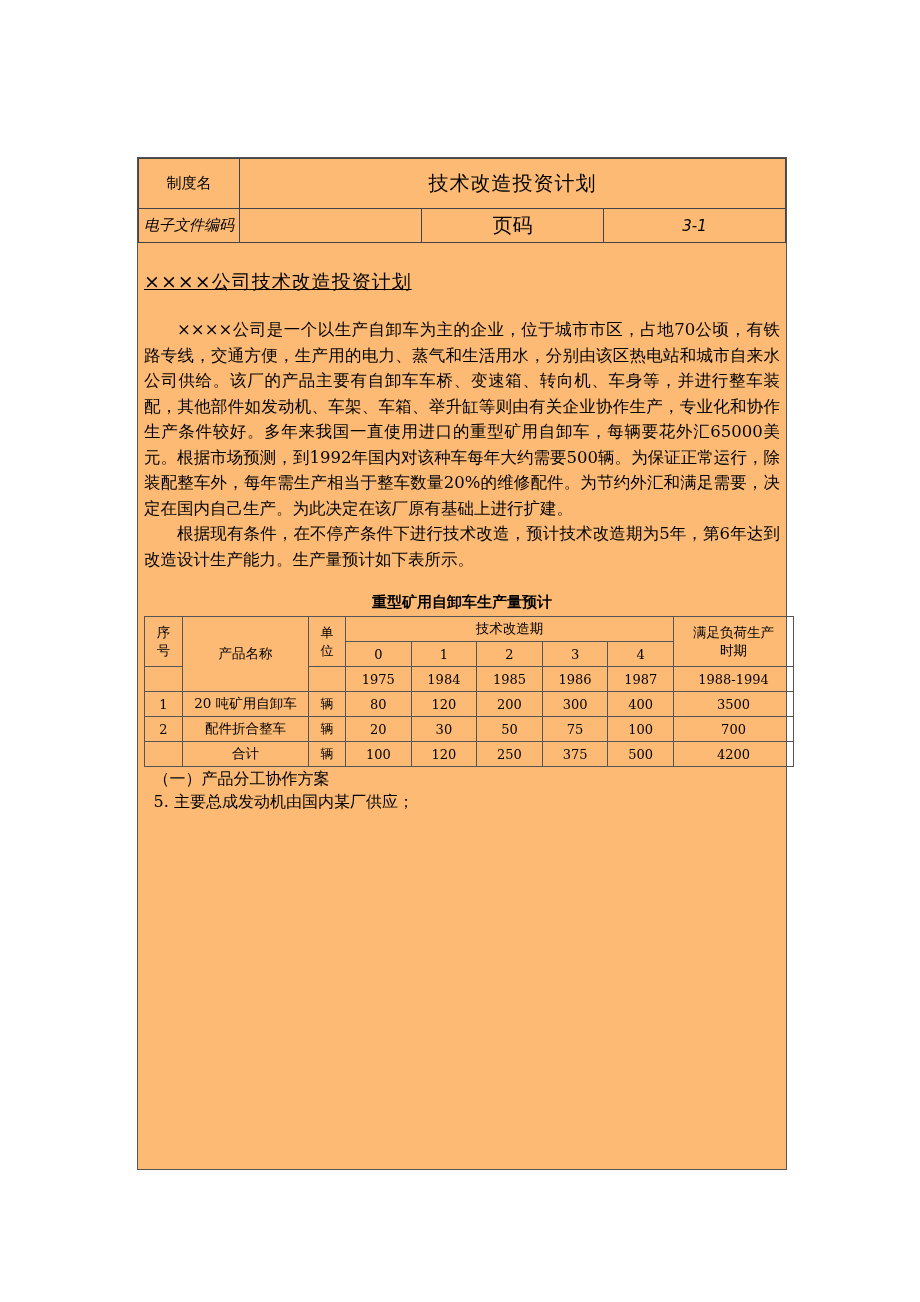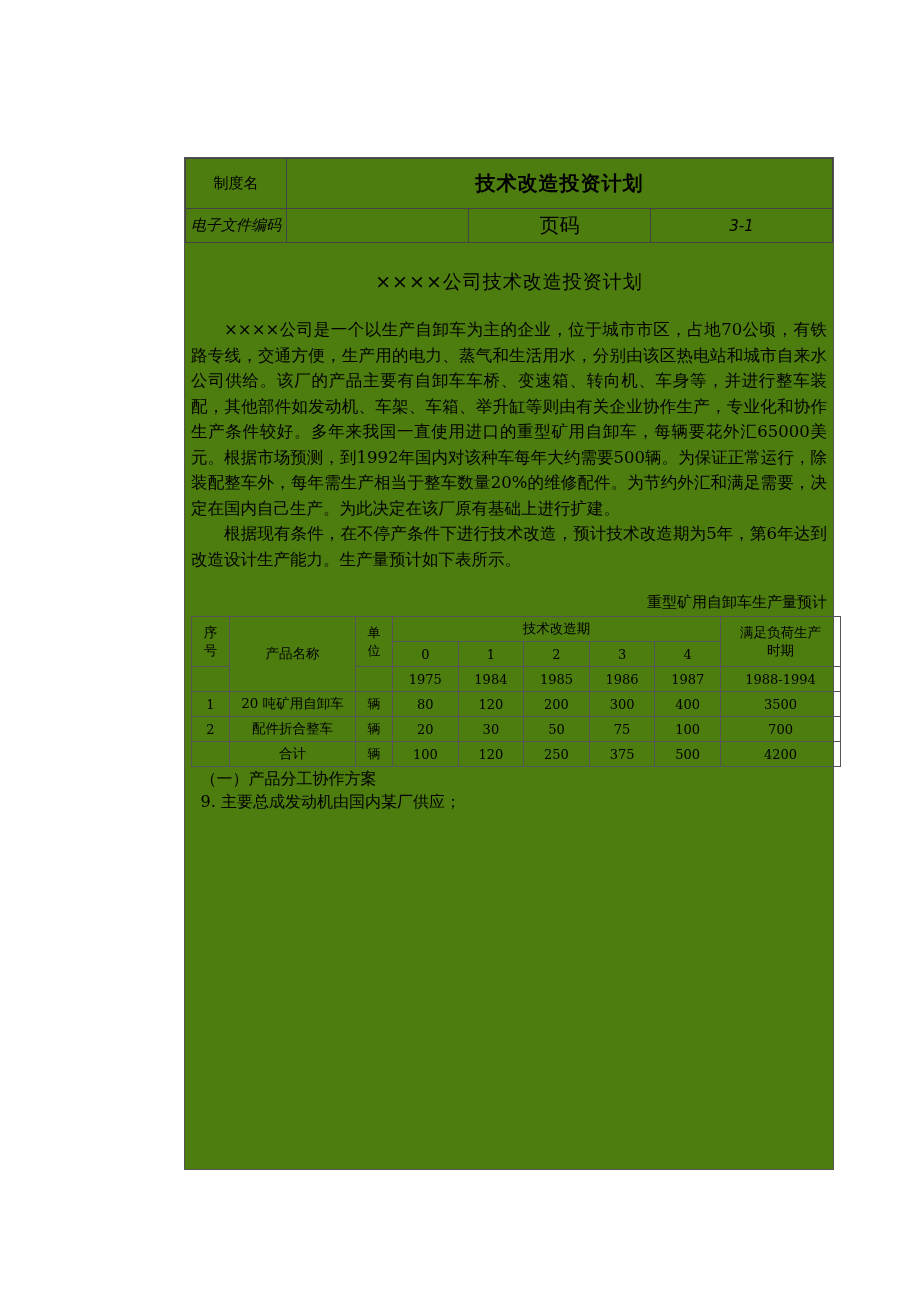--- a/index.html
+++ b/index.html
@@ -17,22 +17,21 @@
   }
 
   #page {
     position: absolute;
     left: 137px;
     top: 157px;
     width: 650px;
     height: 1013px;
     border: 1px solid #555;
     box-sizing: border-box;
-    background: #4d7c0f;
-    margin-left: 47px;
+    background: #fdba74;
   }
 
   
   table.hdr {
     border-collapse: collapse;
     width: 100%;
     table-layout: fixed;
   }
   table.hdr td {
     border: 1px solid #444;
@@ -41,21 +40,20 @@
     font-family: "DejaVu Sans", "Liberation Sans", sans-serif;
   }
   td.hdr-label {
     width: 98px;
     height: 47px;
     font-size: 15px;
   }
   td.hdr-title {
     font-size: 20px;
     letter-spacing: 1px;
-    font-weight: bold;
   }
   td.hdr-code-label {
     width: 160px;
     height: 31px;
     font-size: 15px;
     font-style: italic;
   }
   td.hdr-code-value {
     width: 213px;
     font-size: 15px;
@@ -68,40 +66,41 @@
     font-size: 15px;
     font-style: italic;
   }
 
   
   #body-area {
     padding: 0 6px;
   }
 
   .doc-title {
-    text-align: center;
+    text-align: left;
     font-size: 19px;
     margin-top: 26px;
     margin-bottom: 22px;
     letter-spacing: 1px;
+    text-decoration: underline;
   }
 
   p.para {
     font-size: 16.5px;
     line-height: 25.5px;
     margin: 0;
     text-align: justify;
     text-indent: 2em;
     letter-spacing: 0px;
   }
 
   .tbl-caption {
-    text-align: right;
-    font-size: 15px;
-    font-weight: normal;
+    text-align: center;
+    font-size: 15px;
+    font-weight: bold;
     font-family: "DejaVu Sans", "Liberation Sans", sans-serif;
     margin-top: 21px;
     margin-bottom: 4px;
   }
 
   
   table.data {
     border-collapse: collapse;
     width: 100%;
     table-layout: fixed;
@@ -253,16 +252,16 @@
         <td>120</td>
         <td>250</td>
         <td>375</td>
         <td>500</td>
         <td>4200</td>
       </tr>
     </tbody>
       </table>
 
     <p class="sub-line">（一）产品分工协作方案</p>
-    <p class="item-line">9. 主要总成发动机由国内某厂供应；</p>
+    <p class="item-line">5. 主要总成发动机由国内某厂供应；</p>
 
   </div>
 </div>
 
 </body></html>

